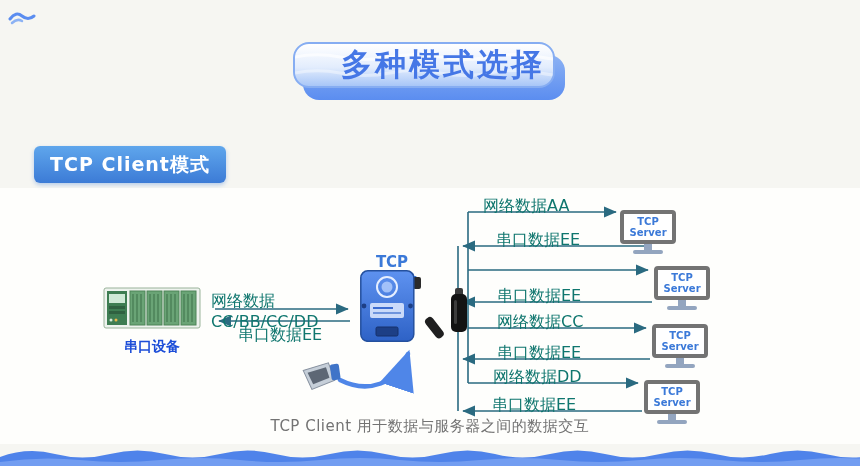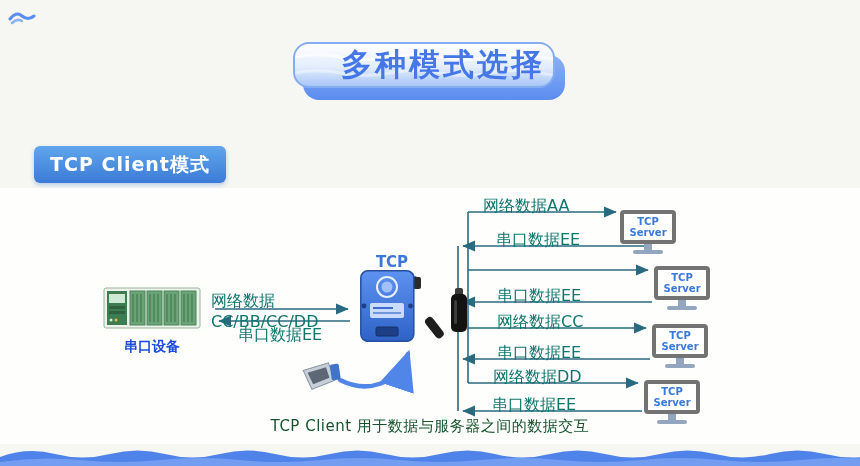--- a/index.html
+++ b/index.html
@@ -24,21 +24,21 @@
   
   .section-badge { position:absolute; left:34px; top:146px; width:192px; height:37px; border-radius:6px;
                    background:linear-gradient(180deg,#5fa6ec,#3c7bd6);
                    box-shadow:0 2px 4px rgba(60,123,214,.35);
                    display:flex; align-items:center; justify-content:center; }
   .section-badge .txt { color:#fff; font-weight:bold; font-size:19px; letter-spacing:1px; }
 
   .lbl { position:absolute; font-size:16px; color:#0f766e; text-align:left; font-weight:500; }
   .client-title { position:absolute; left:352px; top:253px; width:80px; font-size:15px; font-weight:bold; color:#3b79d8; text-align:center; }
   .serial-dev-label { position:absolute; left:103px; top:338px; width:98px; font-size:14px; font-weight:bold; color:#1d4ed8; text-align:center; }
-  .caption { position:absolute; left:230px; top:417px; width:400px; font-size:15px; color:#14532d; text-align:center; font-weight:500; letter-spacing:.5px; }
+  .caption { position:absolute; left:230px; top:417px; width:400px; font-size:15px; color:#737373; text-align:center; font-weight:500; letter-spacing:.5px; }
 
   .monitor { position:absolute; width:56px; display:flex; flex-direction:column; align-items:center; }
   .screen { width:56px; height:34px; border:4px solid #737373; border-radius:4px; background:#fff;
             color:#3b79d8; font-weight:bold; font-size:10px; line-height:1.15;
             display:flex; align-items:center; justify-content:center; text-align:center; padding:0 8px; }
   .neck { width:8px; height:6px; background:#93a5bf; }
   .base { width:30px; height:4px; background:#93a5bf; border-radius:2px; }
 
   .illustration { position:absolute; }
   svg.overlay { position:absolute; left:0; top:0; width:860px; height:466px; pointer-events:none; }

